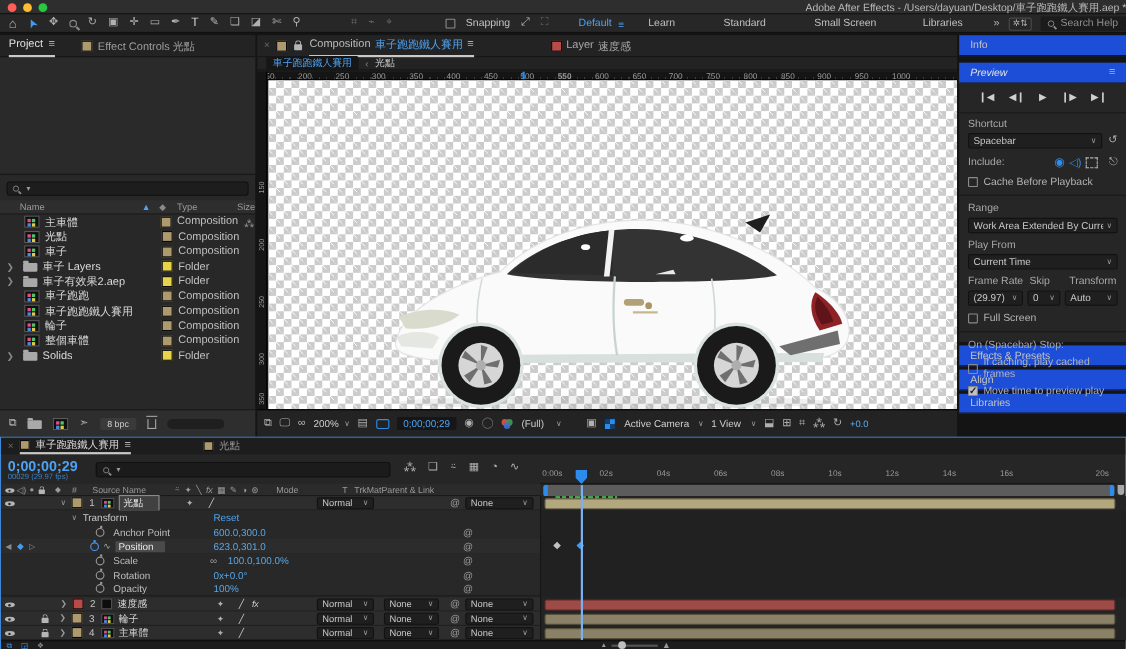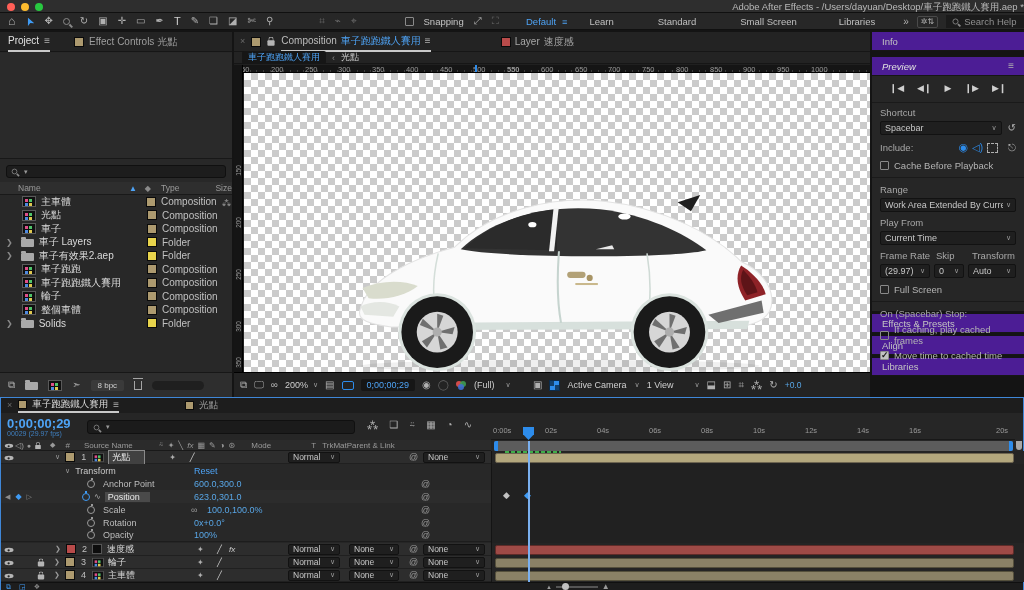--- a/index.html
+++ b/index.html
@@ -30,21 +30,21 @@
   .watch { position:relative; width:8px; height:8px; border:1px solid #9a9a9a; border-radius:50%; display:inline-block; }
   .watch::before { content:""; position:absolute; left:2.5px; top:-3px; width:2px; height:2px; background:#9a9a9a; }
   .watch.on { border-color:#3f9bf4; } .watch.on::before { background:#3f9bf4; }
   .cicon { position:relative; width:14px; height:11px; background:#101010; border:1px solid #5a5a5a; flex:0 0 auto; }
   .cicon::before { content:""; position:absolute; left:2px; top:2px; width:3px; height:3px; background:#e04f8a;
                    box-shadow:4px 0 0 #4fc56a, 0 4px 0 #4f8ae0, 4px 4px 0 #e0c94f; }
   .ficon { position:relative; width:13px; height:8px; background:#a9a9a9; border-radius:1px; flex:0 0 auto; margin-top:2px; }
   .ficon::before { content:""; position:absolute; top:-2px; left:0; width:5px; height:2px; background:#a9a9a9; border-radius:1px 1px 0 0; }
   .bin { position:relative; width:8px; height:9px; border:1px solid #a5a5a5; border-top:none; display:inline-block; }
   .bin::before { content:""; position:absolute; top:-3px; left:-2px; right:-2px; height:1.5px; background:#a5a5a5; }
-  .panelhead { background:#4c1d95; border-bottom:1px solid #161616; color:#c4c4c4; display:flex; align-items:center; padding:0 10px; }
+  .panelhead { background:#1d4ed8; border-bottom:1px solid #161616; color:#c4c4c4; display:flex; align-items:center; padding:0 10px; }
   .tickrow { font-size:7.5px; color:#9a9a9a; }
   .kf { font-size:9px; line-height:1; }
 </style>
 </head>
 <body>
 
 <div id="app">
 
   <div class="abs row" style="left:0;top:0;width:1024px;height:13px;background:#2e2e2e;border-bottom:1px solid #101010;">
     <span class="abs" style="left:7px;top:3px;width:8px;height:8px;border-radius:50%;background:#ff5f57;"></span>
@@ -320,21 +320,21 @@
       <span class="row" style="gap:8px;color:#cfcfcf;min-width:52px;">
         <span>(Full)</span>
           <span class="chev">∨</span>
       </span>
       <span class="ic">▣</span>
       <span style="width:11px;height:11px;background:conic-gradient(#2d8ceb 25%,#14406b 25% 50%,#2d8ceb 50% 75%,#14406b 75%);border:1px solid #0c2b4a;"></span>
       <span class="row" style="gap:5px;color:#cfcfcf;">
         <span>Active Camera</span>
           <span class="chev">∨</span>
       </span>
-      <span class="row" style="gap:18px;color:#cfcfcf;">
+      <span class="row" style="gap:6px;color:#cfcfcf;">
         <span>1 View</span>
           <span class="chev">∨</span>
       </span>
       <span class="ic">⬓</span>
       <span class="ic">⊞</span>
       <span class="ic">⌗</span>
       <span class="ic">⁂</span>
       <span class="ic">↻</span>
       <span class="val" style="font-size:8.5px;">+0.0</span>
     </div>
@@ -414,21 +414,21 @@
           <span style="color:#b4b4b4;">Full Screen</span>
         </div>
         <div style="height:1px;background:#1a1a1a;margin:6px -8px;"></div>
         <div style="color:#a8a8a8;">On (Spacebar) Stop:</div>
         <div class="row" style="margin-top:5px;gap:5px;">
           <span class="chk"></span>
           <span style="color:#b4b4b4;">If caching, play cached frames</span>
         </div>
         <div class="row" style="margin-top:4px;gap:5px;">
           <span class="chk on"></span>
-          <span style="color:#b4b4b4;">Move time to cached time</span>
+          <span style="color:#b4b4b4;">Move time to preview play</span>
         </div>
       </div>
     </div>
     <div style="height:3px;"></div>
     <div class="panelhead" style="height:19px;">
         <span>Effects &amp; Presets</span>
       </div>
     <div style="height:3px;"></div>
     <div class="panelhead" style="height:19px;text-align:right;">
         <span>Align</span>

